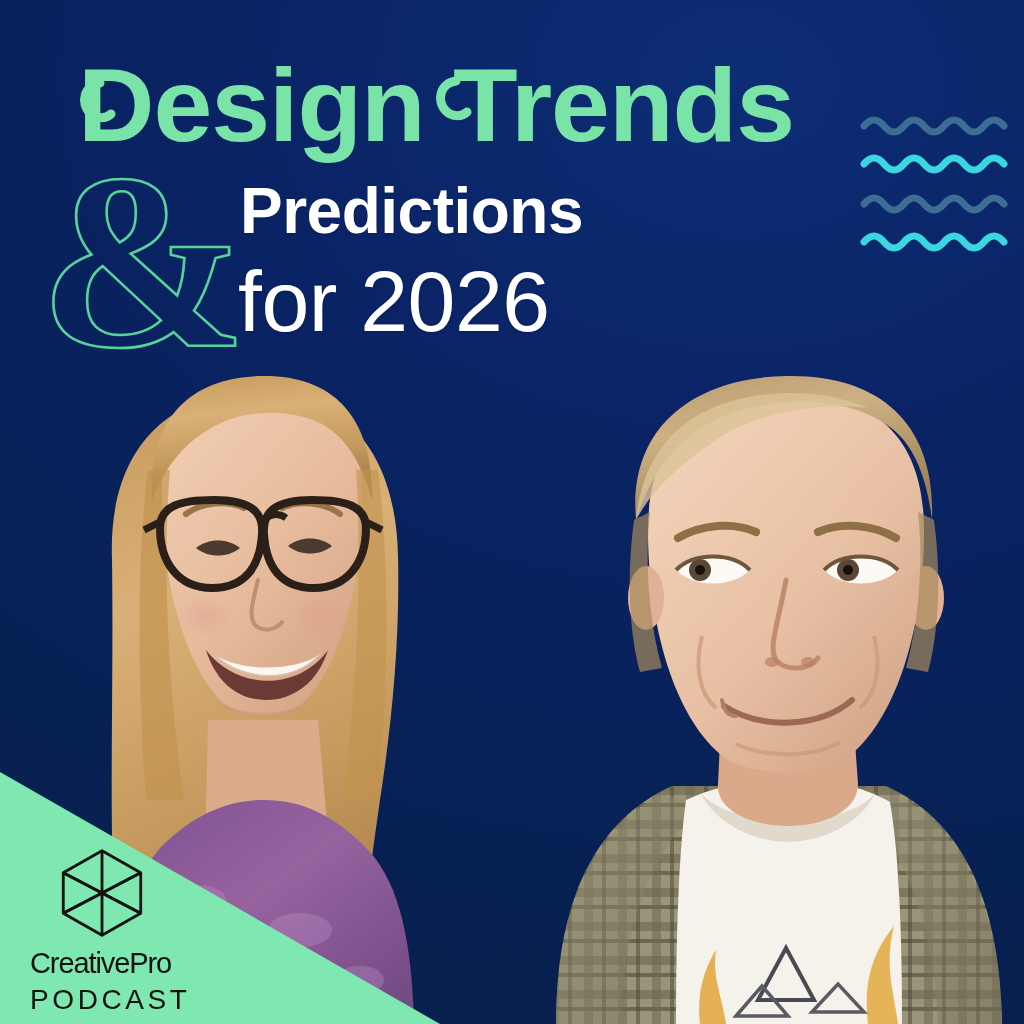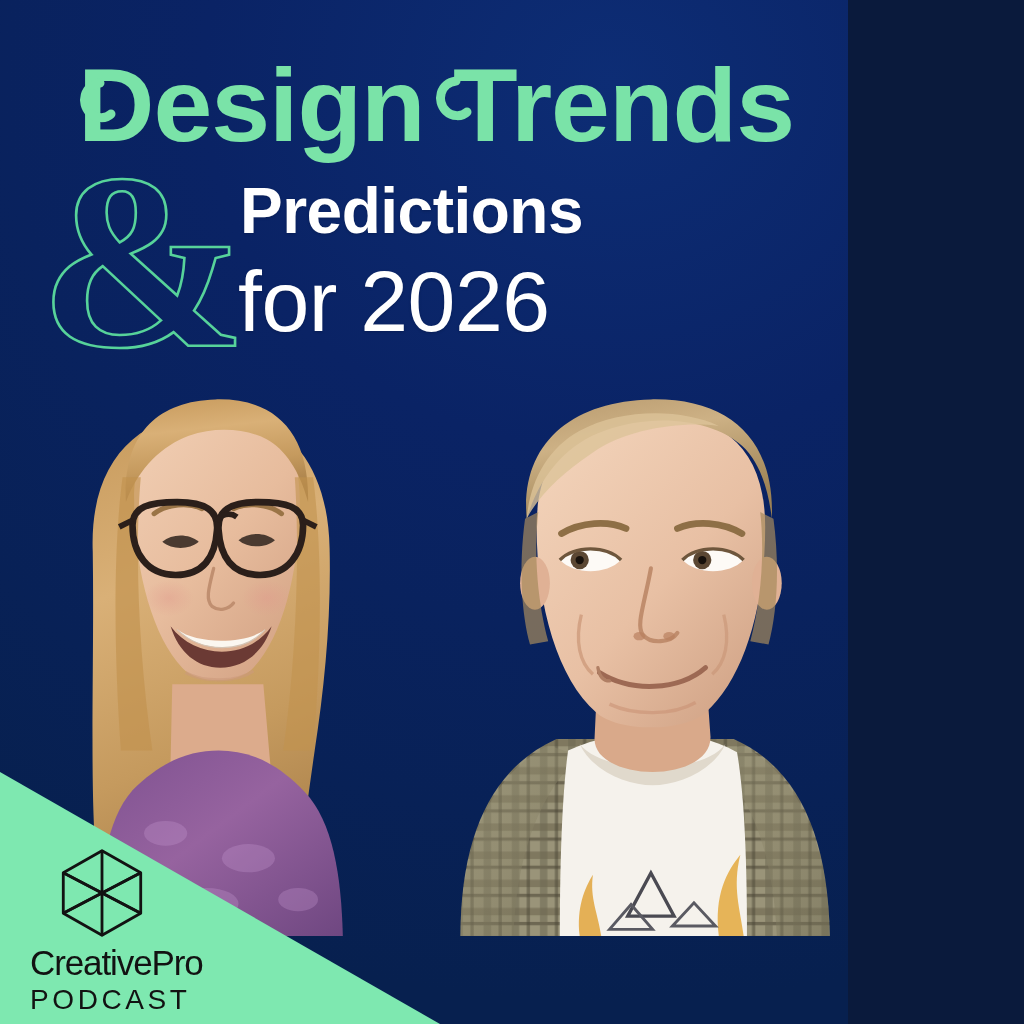--- a/index.html
+++ b/index.html
@@ -2,21 +2,21 @@
 <html><head>
 <meta charset="utf-8">
 <style>
   html, body {
     margin: 0;
     padding: 0;
     background: #0a1a3c;
   }
   #cover {
     position: relative;
-    width: 848px;
+    width: 1024px;
     height: 1024px;
     overflow: hidden;
     font-family: "Liberation Sans", sans-serif;
     background: #3b82f6;
   }
 
   
   .bg-navy {
     position: absolute;
     inset: 0;
@@ -104,21 +104,21 @@
 
   .logo-wrap {
     position: absolute;
     left: 30px;
     bottom: 8px;
     z-index: 31;
     width: 220px;
   }
   .logo-mark { width: 88px; height: 92px; margin-left: 28px; display: block; }
   .logo-word {
-    font-size: 35px;
+    font-size: 29px;
     line-height: 40px;
     color: #121212;
     letter-spacing: -1.1px;
     margin-top: 4px;
     font-weight: 400;
   }
   .logo-sub {
     font-size: 28px;
     line-height: 32px;
     color: #121212;

